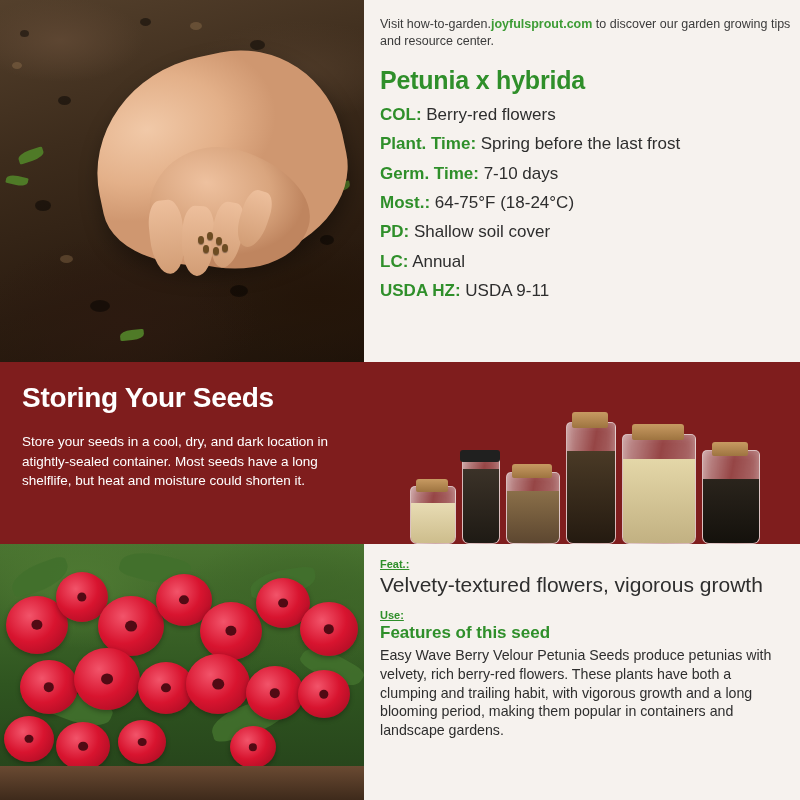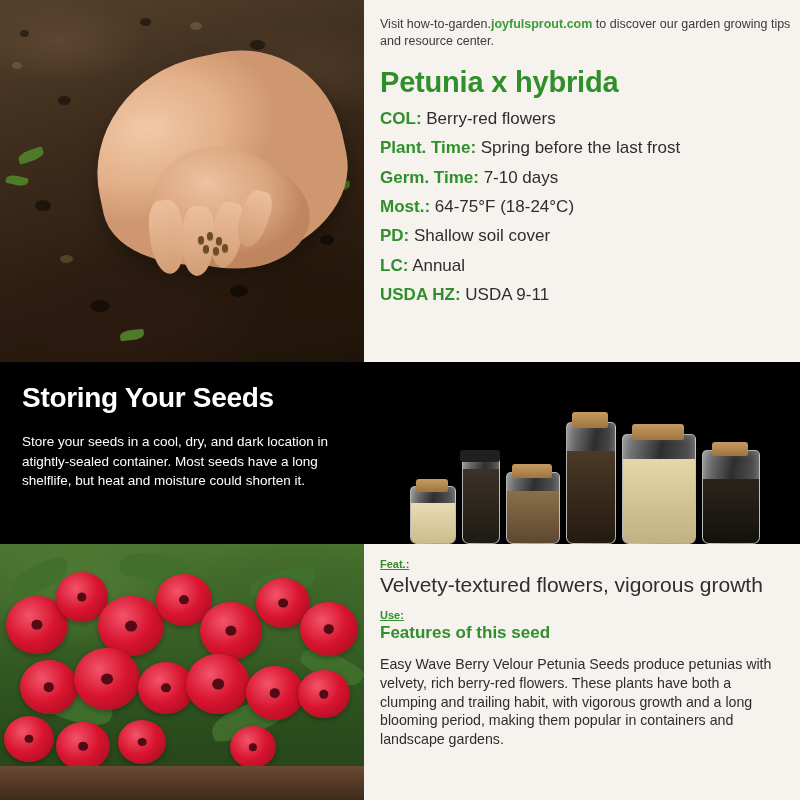--- a/index.html
+++ b/index.html
@@ -112,21 +112,21 @@
     font-size: 12.5px;
     color: #3b3b3b;
     line-height: 1.35;
     margin-bottom: 14px;
   }
   .visit-line .brand {
     color: #3d9c35;
     font-weight: 700;
   }
   .species {
-    font-size: 29px;
+    font-size: 25px;
     font-weight: 700;
     color: #2f8f2a;
     margin: 16px 0 10px 0;
     letter-spacing: -0.2px;
   }
   .spec-row {
     font-size: 17px;
     color: #2e2e2e;
     margin-bottom: 9px;
     line-height: 1.2;
@@ -136,21 +136,21 @@
     font-weight: 700;
   }
 
   
   .band {
     position: absolute;
     left: 0;
     top: 362px;
     width: 800px;
     height: 182px;
-    background: #000000;
+    background: #7f1d1d;
     overflow: hidden;
   }
   .band-title {
     position: absolute;
     left: 22px;
     top: 20px;
     font-size: 28px;
     font-weight: 700;
     color: #ffffff;
     letter-spacing: -0.3px;
@@ -266,21 +266,21 @@
   .b-value {
     font-size: 21px;
     color: #2e2e2e;
     margin-bottom: 11px;
     line-height: 1.25;
   }
   .b-head {
     font-size: 17px;
     font-weight: 700;
     color: #2f8f2a;
-    margin-bottom: 12px;
+    margin-bottom: 3px;
   }
   .b-para {
     font-size: 14.2px;
     color: #2e2e2e;
     line-height: 1.32;
   }
 </style>
 </head>
 <body>
 

